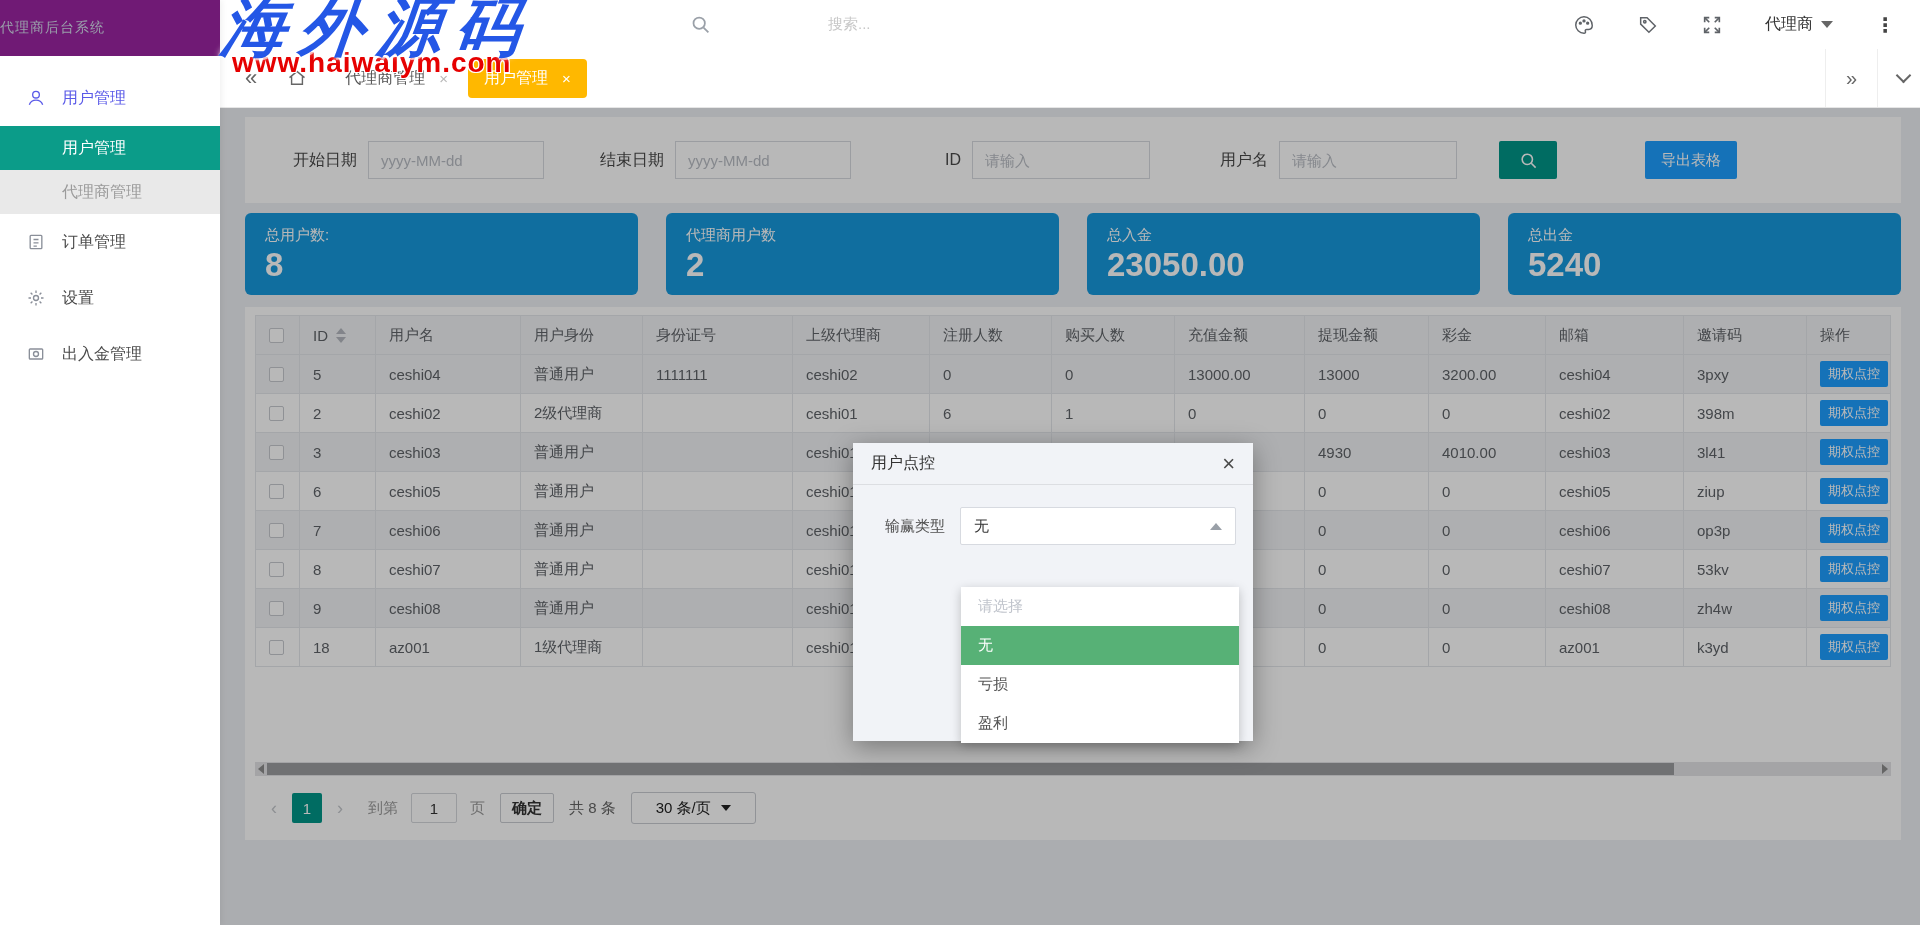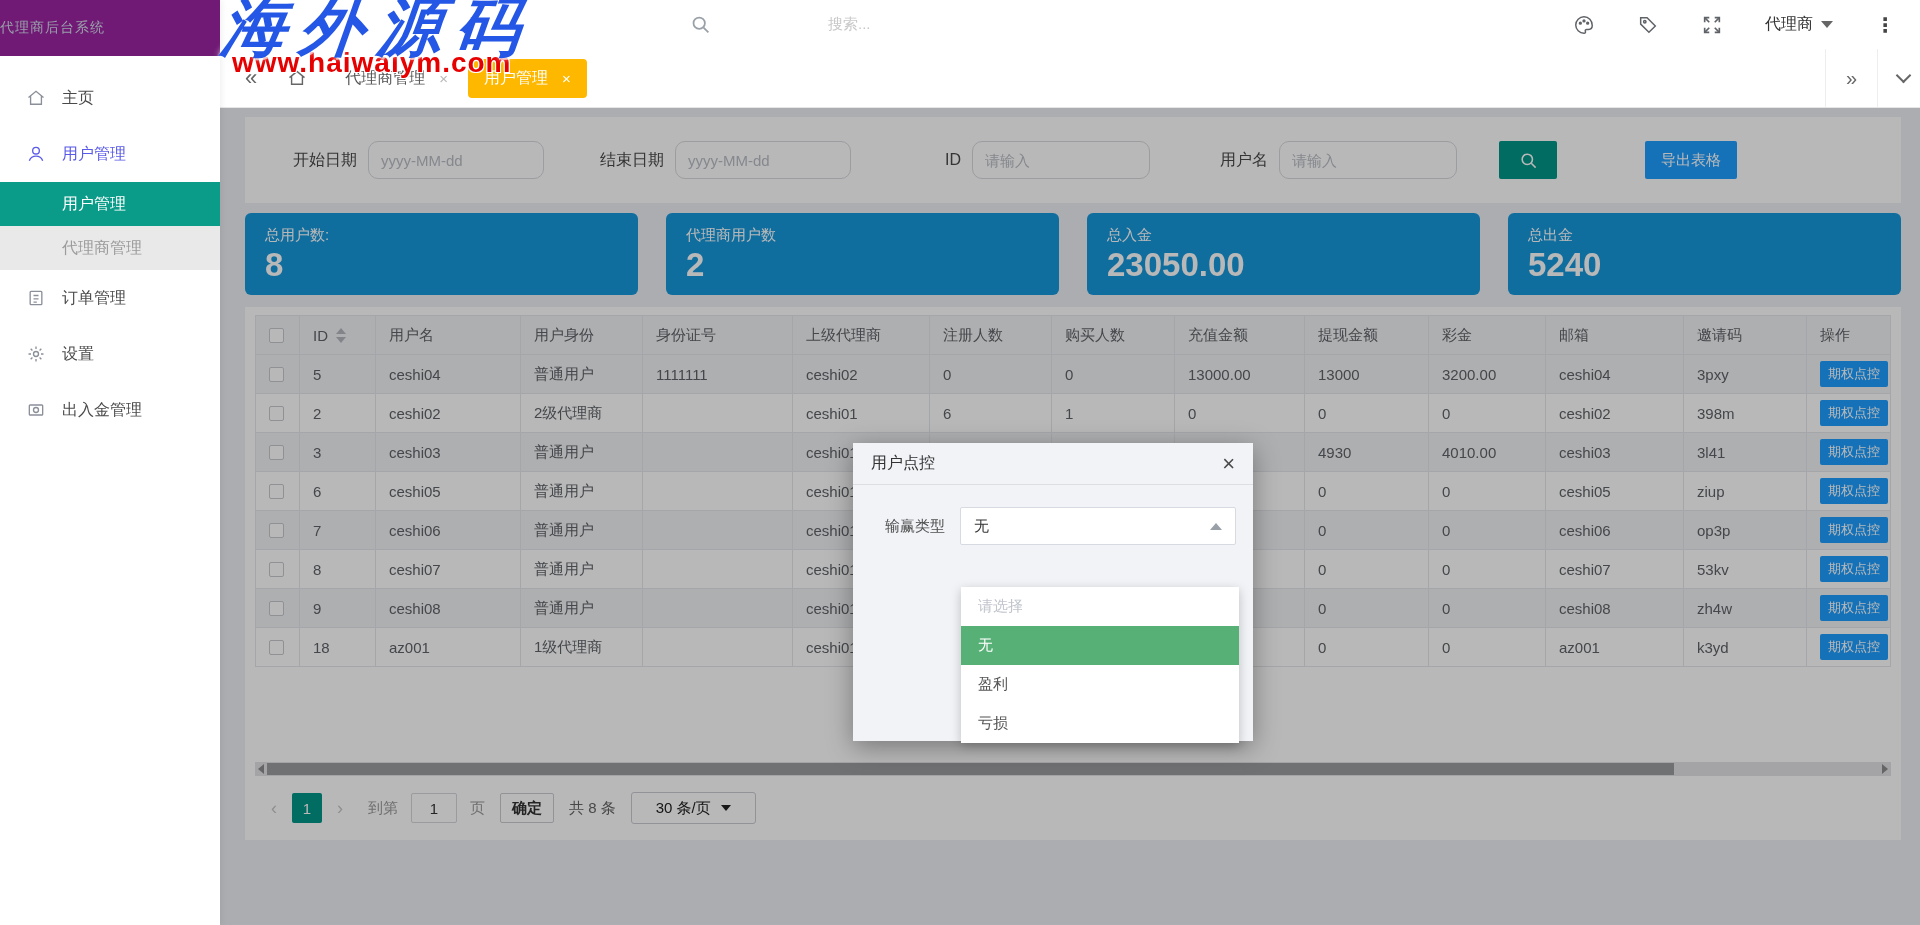--- a/index.html
+++ b/index.html
@@ -39,21 +39,21 @@
   .tab-right { margin-left:auto; display:flex; align-items:center; height:100%; }
   .tab-right .seg { height:100%; display:flex; align-items:center; padding:0 20px; border-left:1px solid #eee; cursor:pointer; color:#666; font-size:20px; }
   .chev-dn { width:11px; height:11px; border-right:2px solid #666; border-bottom:2px solid #666; transform:rotate(45deg); margin-top:-5px; }
 
   
   .content { flex:1; position:relative; background:#eef0f4; padding:9px 28px 0 25px; overflow:hidden; }
   .dim { position:absolute; inset:0; background:rgba(0,0,0,.28); z-index:40; pointer-events:none; }
 
   .filter-card { background:#fff; height:86px; display:flex; align-items:center; padding-left:48px; }
   .f-label { font-size:16px; color:#4a4a4a; margin-right:11px; white-space:nowrap; }
-  .f-input { height:38px; border:1px solid #d7dae0; border-radius:10px; font-size:15px; padding:0 12px; color:#333; background:#fff; outline:none; }
+  .f-input { height:38px; border:1px solid #d7dae0; border-radius:0; font-size:15px; padding:0 12px; color:#333; background:#fff; outline:none; }
   .f-input::placeholder { color:#b9bdc4; }
   .w-date { width:176px; }
   .w-id { width:178px; margin-right:0; }
   .gap1 { margin-right:56px; }
   .btn-search { width:58px; height:38px; background:#009688; border:none; border-radius:2px; margin-left:42px; display:flex; align-items:center; justify-content:center; cursor:pointer; }
   .btn-export { height:38px; background:#1E9FFF; color:#fff; border:none; border-radius:2px; font-size:15px; padding:0 16px; margin-left:88px; cursor:pointer; }
 
   .stats-row { display:flex; gap:28px; margin-top:10px; }
   .stat-card { flex:1; background:#1799DD; border-radius:6px; color:#fff; height:82px; padding:13px 20px 0 20px; }
   .stat-label { font-size:15px; }
@@ -112,28 +112,20 @@
   svg { display:block; }
 </style>
 </head>
 <body>
 
 <div class="app">
 
   <aside class="sidebar">
     <div class="logo">代理商后台系统</div>
     <nav class="menu">
-      <div class="menu-item">
-        <span class="mi">
-          <svg viewBox="0 0 24 24" fill="none" stroke="#8a8f99" stroke-width="1.6">
-              <path d="M3 11.5 12 4l9 7.5M5.5 10v9.5h13V10"></path>
-            </svg>
-        </span>
-        <span>主页</span>
-      </div>
       <div class="menu-item active-parent">
         <span class="mi">
           <svg viewBox="0 0 24 24" fill="none" stroke="#5a5ae8" stroke-width="1.6">
               <circle cx="12" cy="8" r="4"></circle>
               <path d="M4 20c1.5-4 5-5.5 8-5.5s6.5 1.5 8 5.5"></path>
             </svg>
         </span>
         <span>用户管理</span>
       </div>
       <div class="submenu-item current">
@@ -500,22 +492,22 @@
         <div class="m-row">
           <span class="m-label">输赢类型</span>
           <span class="m-select">
             <span>无</span>
             <i class="sel-up"></i>
           </span>
         </div>
         <div class="dropdown" id="dropdown">
             <div class="dd-item placeholder">请选择</div>
             <div class="dd-item selected">无</div>
+            <div class="dd-item">亏损</div>
             <div class="dd-item">盈利</div>
-            <div class="dd-item">亏损</div>
           </div>
       </div>
 
     </div>
   </div>
 </div>
 
 <div class="watermark">
   <div class="wm-cn">海外源码</div>
   <div class="wm-url">www.haiwaiym.com</div>

